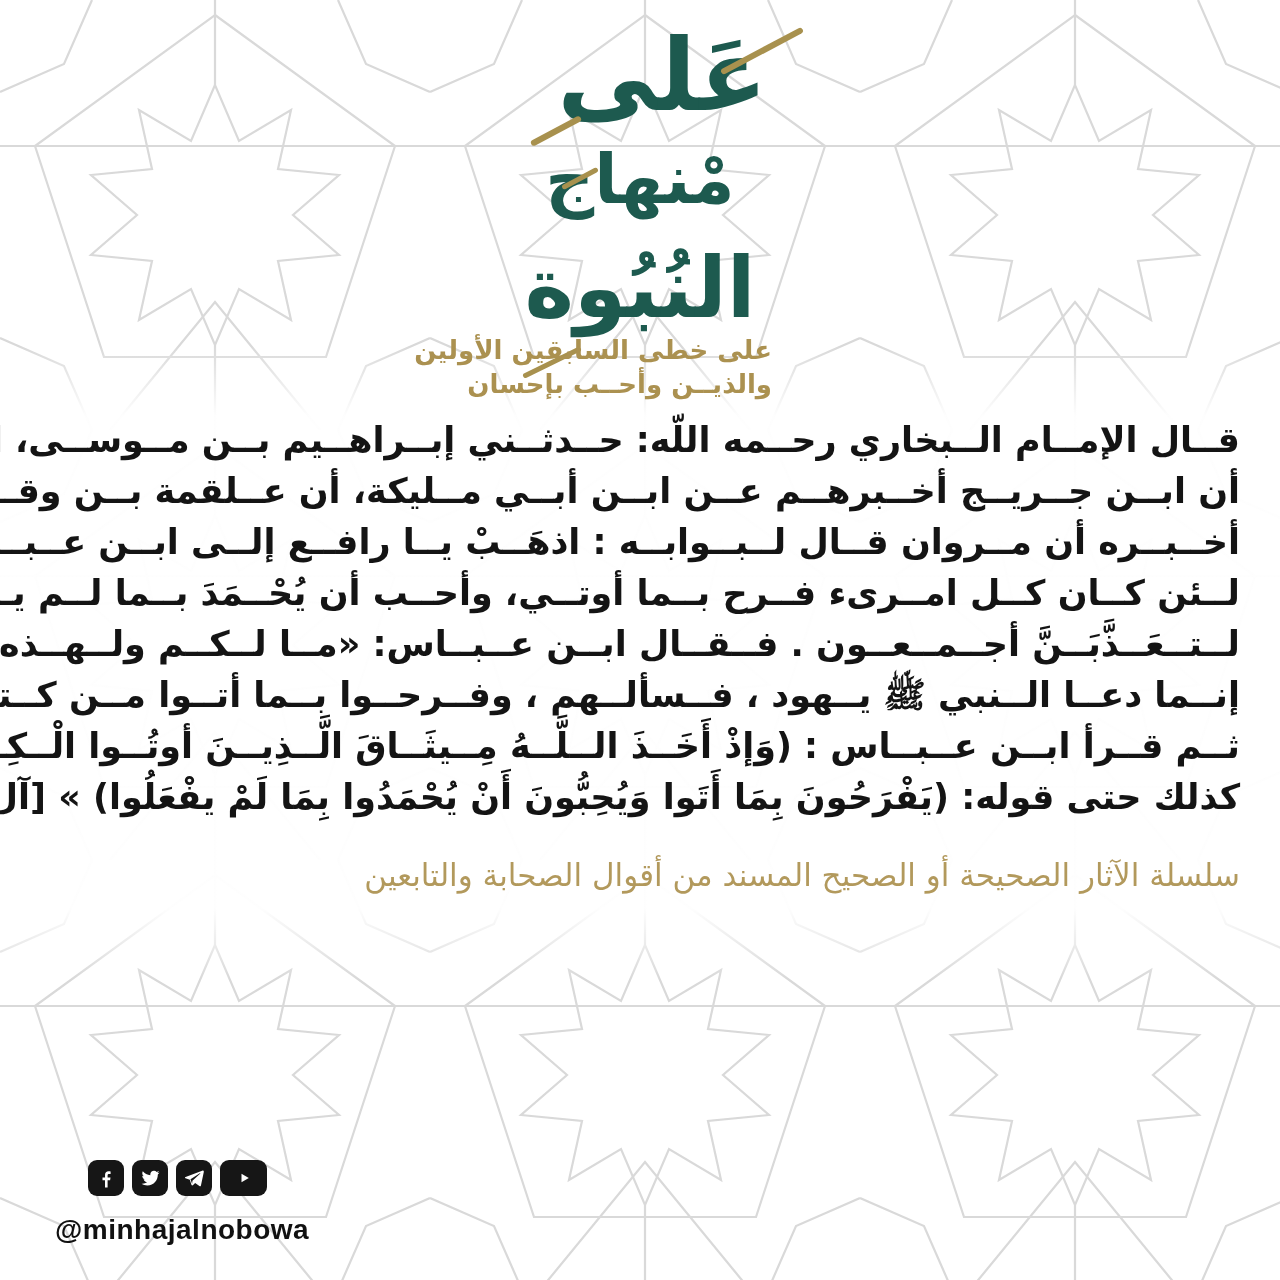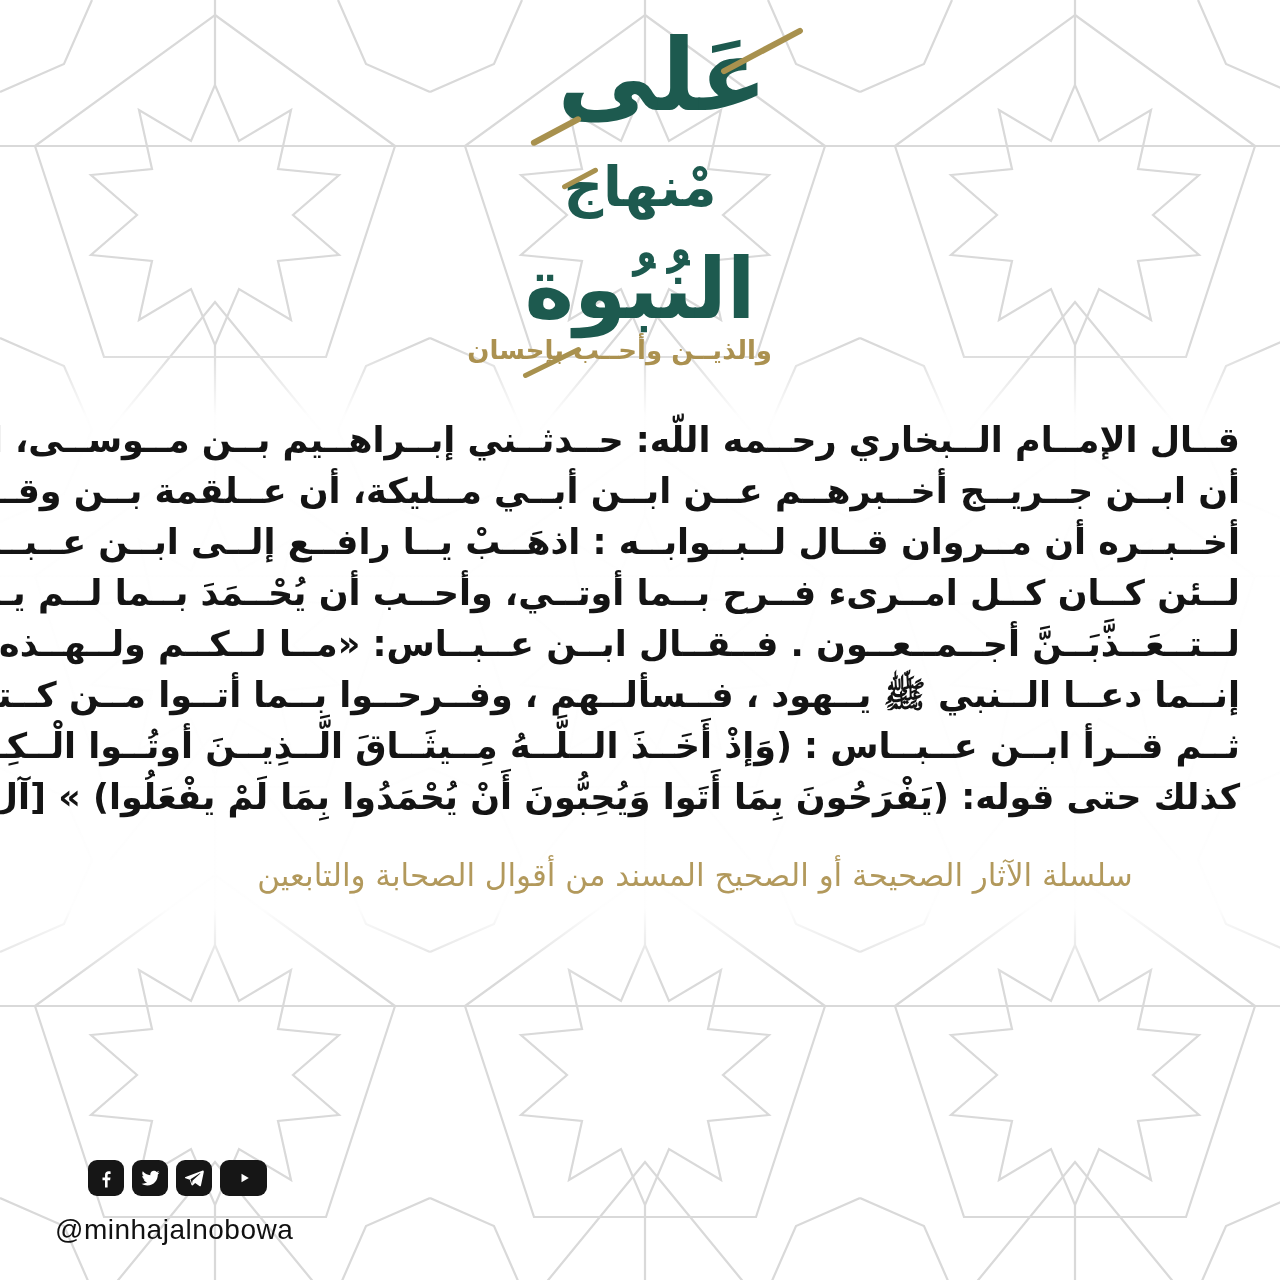--- a/index.html
+++ b/index.html
@@ -9,46 +9,46 @@
   .bg-pattern{position:absolute;left:0;top:0;width:1280px;height:1280px;}
   .white-band{position:absolute;left:0;top:0;width:1280px;height:1280px;pointer-events:none;
       background:linear-gradient(180deg,
         rgba(255,255,255,0) 0%, rgba(255,255,255,0) 27%,
         rgba(255,255,255,0.97) 32.5%, rgba(255,255,255,0.97) 71%,
         rgba(255,255,255,0) 76.5%, rgba(255,255,255,0) 100%);}
   
   .logo{position:absolute;left:0;top:26px;width:1280px;text-align:center;direction:rtl;
         color:#1d5a4f;font-weight:700;line-height:1;}
   .logo-w1{font-size:100px;letter-spacing:-2px;padding-left:45px;}
-  .logo-w2{font-size:55px;margin-top:34px;}
+  .logo-w2{font-size:68px;margin-top:20px;}
   .logo-w3{font-size:84px;margin-top:32px;}
   .gold-accent{position:absolute;background:#a8914e;border-radius:3px;height:6px;}
   .ga1{width:92px;top:48px;left:716px;transform:rotate(-28deg);}
   .ga2{width:56px;top:128px;left:528px;transform:rotate(-28deg);}
   .ga3{width:64px;top:360px;left:520px;transform:rotate(-26deg);height:5px;}
   .ga4{width:40px;top:176px;left:560px;transform:rotate(-28deg);height:5px;}
   .logo-tagline{position:absolute;top:333px;right:508px;direction:rtl;text-align:right;
         color:#ab9150;font-size:26px;line-height:34px;font-weight:700;}
   
   .main-text{position:absolute;top:415px;right:40px;left:40px;direction:rtl;
         color:#141414;font-weight:700;font-size:35px;line-height:51px;}
   .main-text .line{text-align:justify;text-align-last:justify;text-justify:inter-word;
         white-space:nowrap;}
   
-  .series{position:absolute;top:854px;left:150px;right:40px;direction:rtl;text-align:center;
+  .series{position:absolute;top:854px;left:150px;right:40px;direction:rtl;
         color:#b2995c;font-size:31px;line-height:42px;font-weight:400;}
   
   .footer{position:absolute;left:55px;top:1160px;}
   .icon-row{display:flex;gap:8px;margin-left:33px;}
   .sq{width:36px;height:36px;background:#161616;border-radius:9px;display:flex;
       align-items:center;justify-content:center;}
   .sq.wide{width:47px;}
   .sq svg{display:block;}
   .handle{margin-top:18px;color:#111111;font-family:"Liberation Sans","DejaVu Sans",sans-serif;
-      font-weight:400;font-size:28px;letter-spacing:0.5px;direction:ltr;}
+      font-weight:700;font-size:28px;letter-spacing:0.5px;direction:ltr;}
 </style>
 </head>
 <body>
 
 <div class="canvas">
 
   <svg class="bg-pattern" width="1280" height="1280" viewBox="0 0 1280 1280" xmlns="http://www.w3.org/2000/svg">
     <defs>
       <pattern id="geo" width="430" height="430" patternUnits="userSpaceOnUse">
         <g fill="none" stroke="#d2d2d2" stroke-width="2.2" opacity="0.85">
@@ -74,20 +74,21 @@
     <div class="logo-w1">عَلى</div>
     <div class="logo-w2">مْنهاج</div>
     <div class="logo-w3">النُبُوة</div>
   </div>
   <span class="gold-accent ga1"></span>
   <span class="gold-accent ga2"></span>
   <span class="gold-accent ga3"></span>
   <span class="gold-accent ga4"></span>
 
   <div class="logo-tagline">
+    <div>على خطى السابقين الأولين</div>
     <div>والذيــن وأحــب بإحسان</div>
   </div>
 
   <div class="main-text" dir="rtl">
     <div class="line">قــال الإمــام الــبخاري رحــمه اللّه: حــدثــني إبــراهــيم بــن مــوســى، أخــبرنــا هــشام ،</div>
     <div class="line">أن ابــن جــريــج أخــبرهــم عــن ابــن أبــي مــليكة، أن عــلقمة بــن وقــاص</div>
     <div class="line">أخــبــره أن مــروان قــال لــبــوابــه : اذهَــبْ يــا رافــع إلــى ابــن عــبــاس، فــقــل:</div>
     <div class="line">لــئن كــان كــل امــرىء فــرح بــما أوتــي، وأحــب أن يُحْــمَدَ بــما لــم يــعمل مــعذَّبــاً</div>
     <div class="line">لــتــعَــذَّبَــنَّ أجــمــعــون . فــقــال ابــن عــبــاس: «مــا لــكــم ولــهــذه؟!</div>
     <div class="line">إنــما دعــا الــنبي ﷺ يــهود ، فــسألــهم ، وفــرحــوا بــما أتــوا مــن كــتمانــهم</div>

